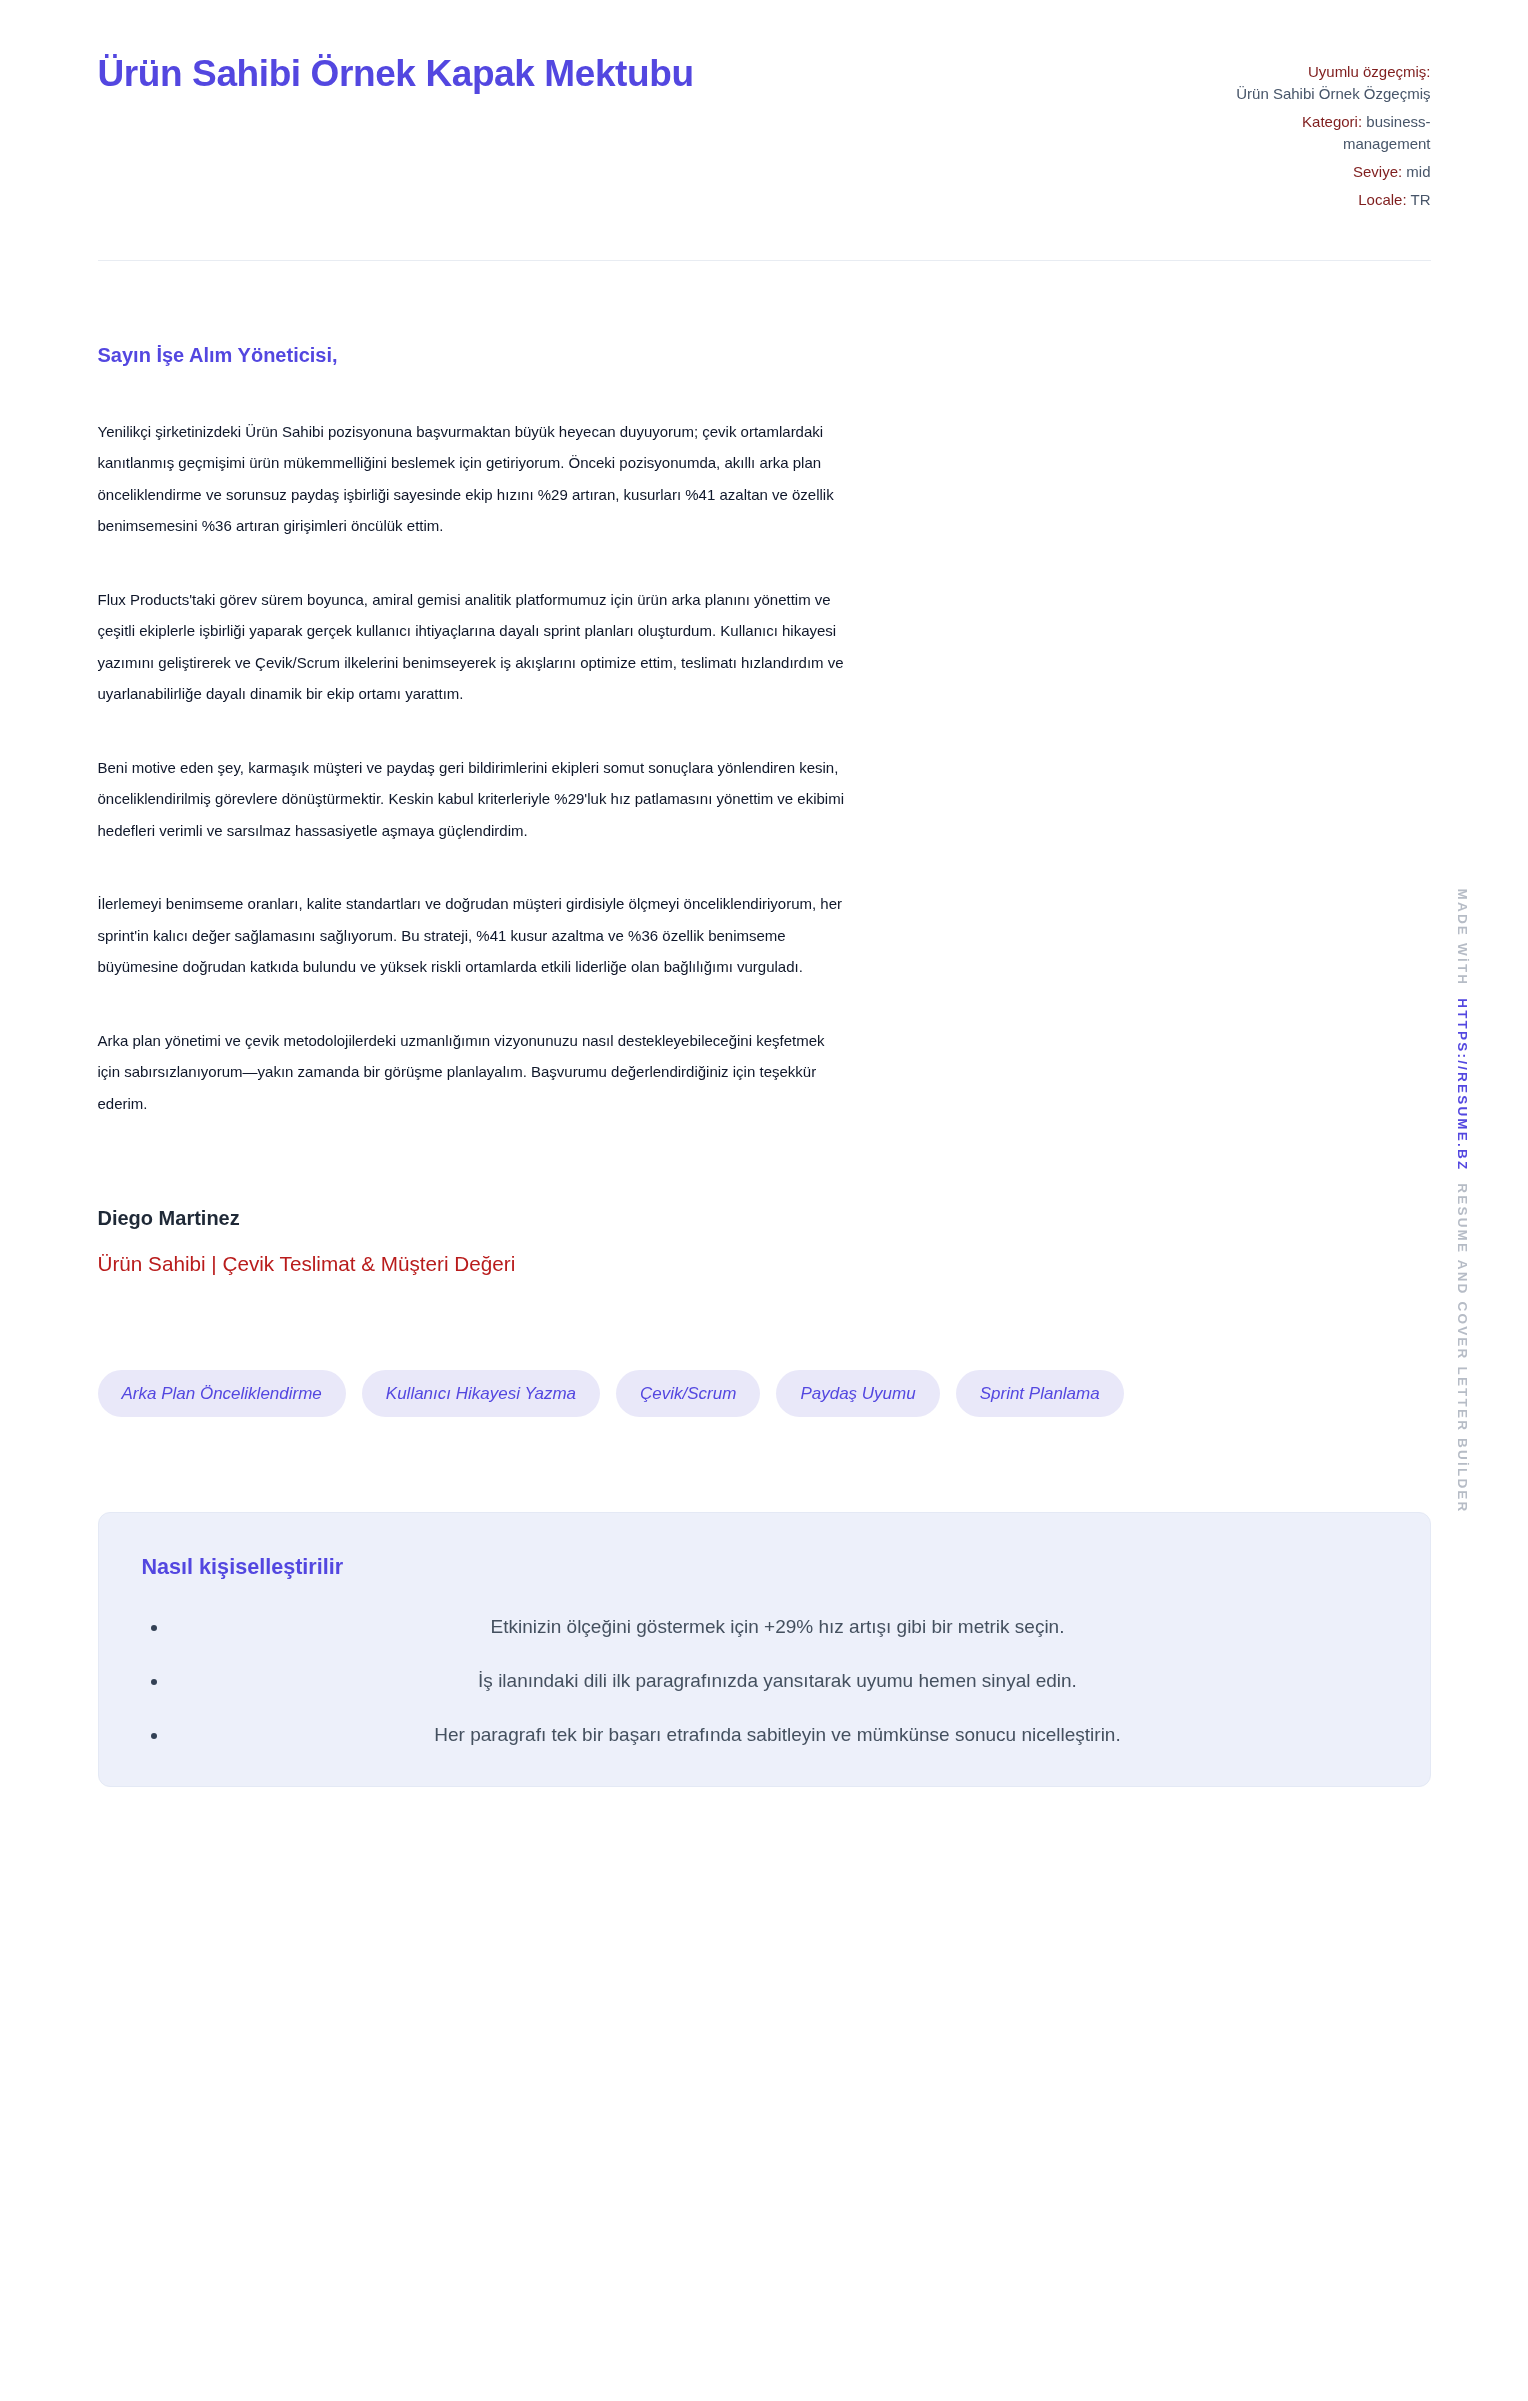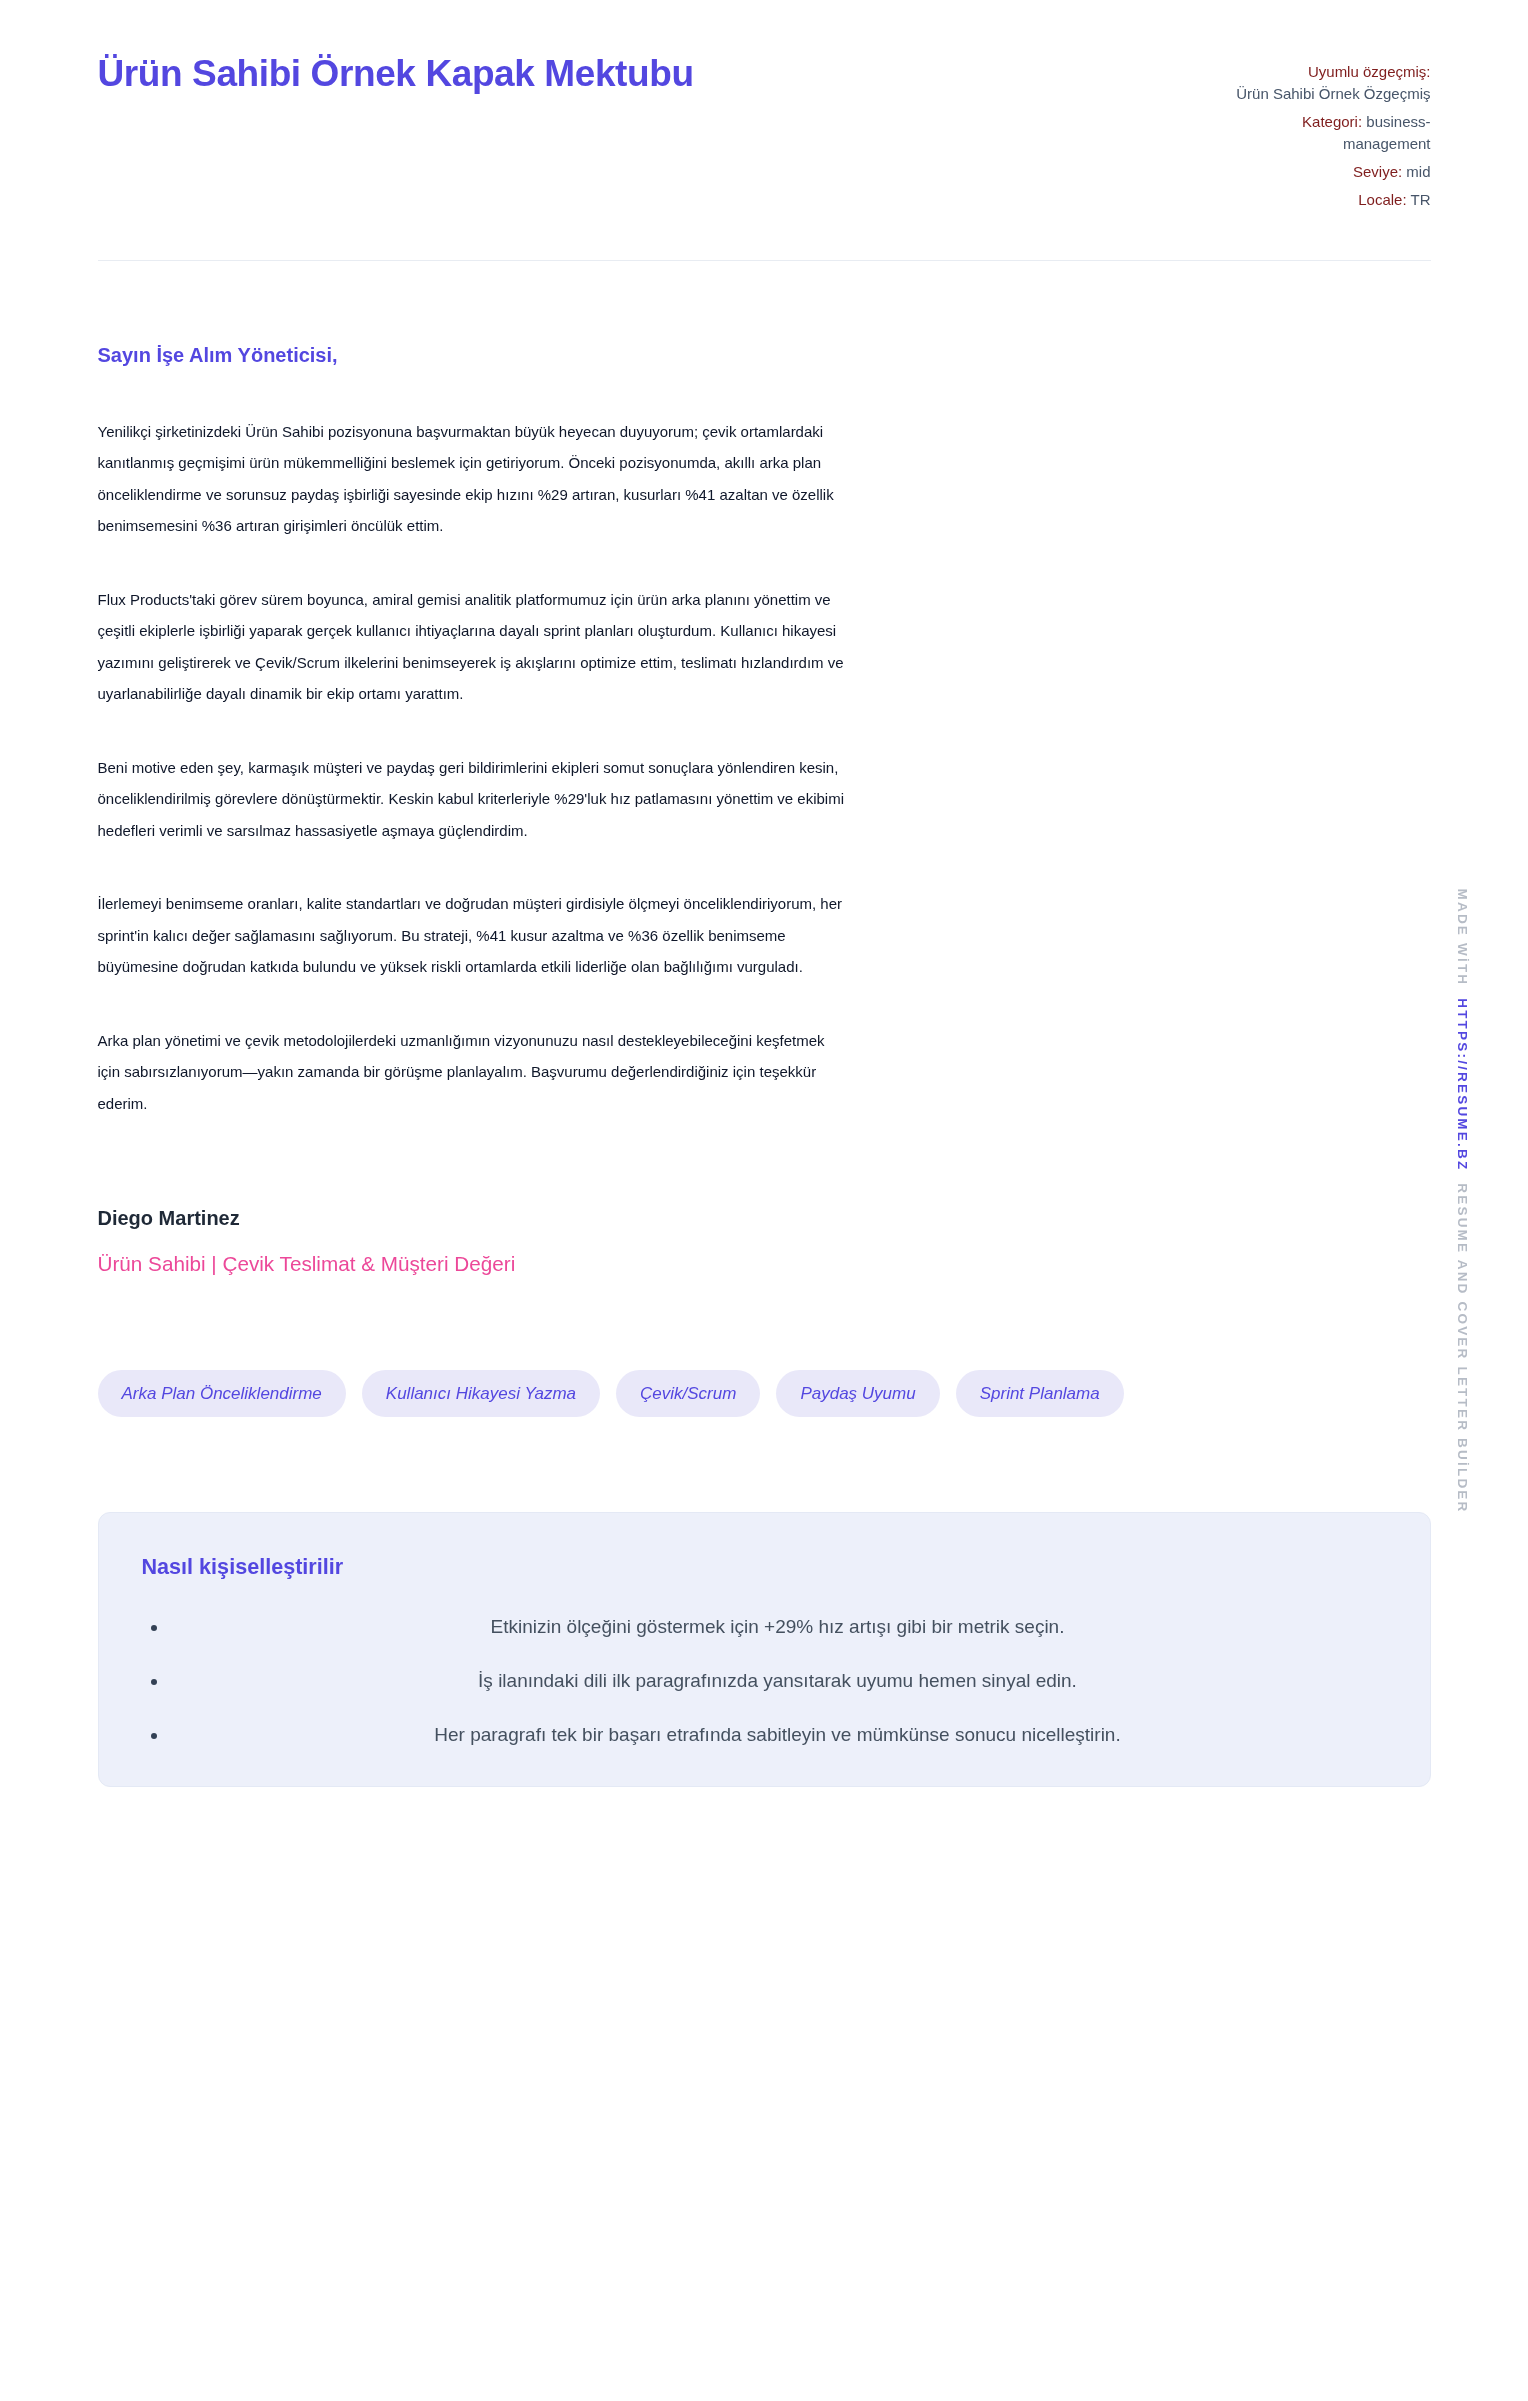--- a/index.html
+++ b/index.html
@@ -18,21 +18,21 @@
   .meta b { color: #7f1d1d; font-weight: 400; }
   .meta .block-label { display: block; }
 
   .divider { border: none; border-top: 0.9px solid #e8ecf2; margin: 43px 0 0 0; }
 
   .letter { padding-top: 83px; }
   .greeting { color: var(--accent); font-weight: 700; font-size: 20px; margin: 0 0 49px 0; }
   .para { font-size: 15px; line-height: 2.1; max-width: 748px; margin: 0 0 42px 0; color: #0f172a; }
 
   .sig-name { font-weight: 700; font-size: 20px; color: #1f2937; margin: 88px 0 0 0; }
-  .sig-title { font-size: 20.7px; color: #ec4899; margin: 21.6px 0 0 0; }
+  .sig-title { font-size: 20.7px; color: #b91c1c; margin: 21.6px 0 0 0; }
 
   .tags { display: flex; flex-wrap: wrap; gap: 16px; margin-top: 94px; }
   .tag { background: #e9e8f9; color: var(--accent); font-size: 17px; line-height: 1; padding: 15.3px 24px; border-radius: 899px; cursor: pointer; font-style: italic; }
 
   .tips { margin-top: 95px; background: #edf0fa; border: 0.9px solid #e4e9f5; border-radius: 12px; padding: 41px 43px 38px 43px; }
   .tips-heading { color: var(--accent); font-size: 21.6px; font-weight: 700; margin: 0; }
   .tips ul { margin: 34px 0 0 0; padding-left: 27px; text-align: center; }
   .tips li { font-size: 19px; color: #44505f; margin-bottom: 27px; line-height: 1.4; }
   .tips li:last-child { margin-bottom: 0; }
   .tips li::marker { color: #334155; }

